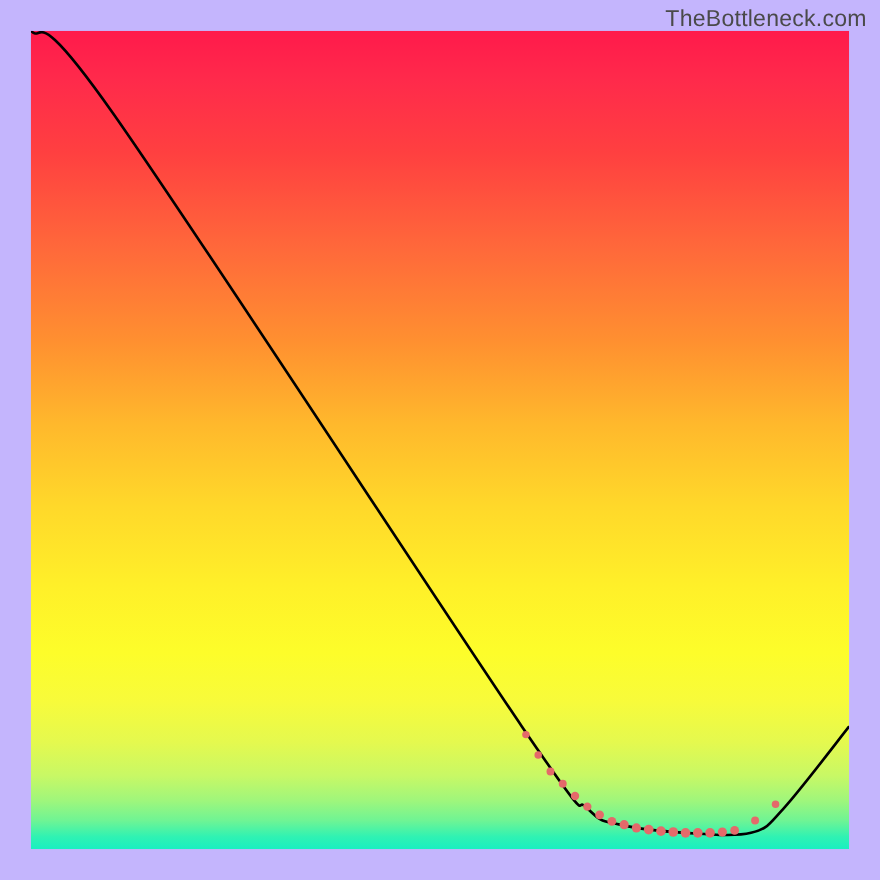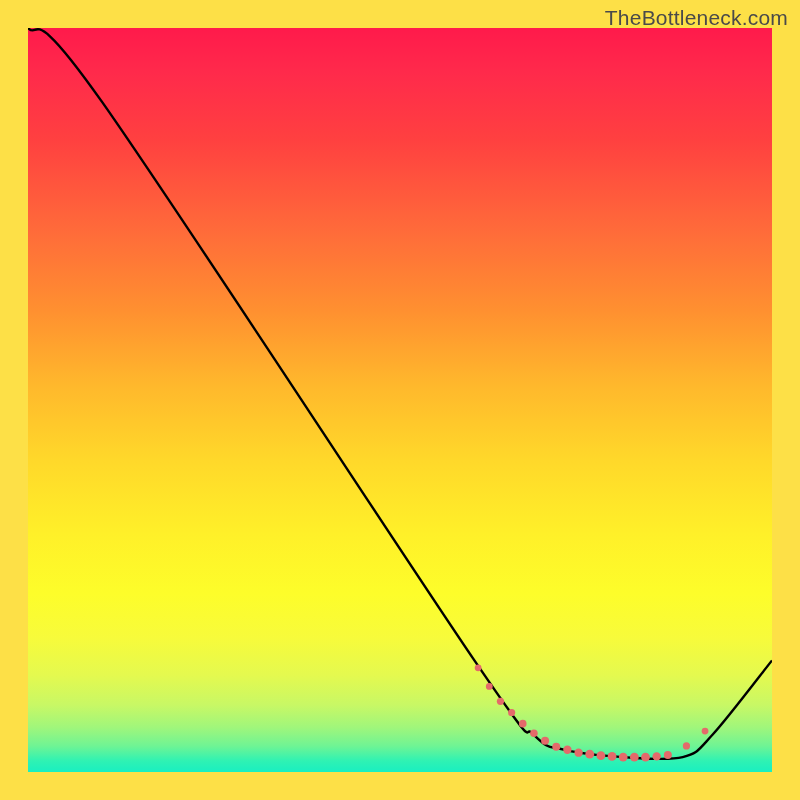--- a/index.html
+++ b/index.html
@@ -8,21 +8,21 @@
     width: 800px;
     height: 800px;
     background: #000000;
     overflow: hidden;
     font-family: Arial, Helvetica, sans-serif;
   }
   .frame {
     position: relative;
     width: 800px;
     height: 800px;
-    background: #fde047;
+    background: #c4b5fd;
   }
   .watermark {
     position: absolute;
     top: 6px;
     right: 12px;
     color: #4a4a4a;
     font-size: 21px;
     font-weight: 400;
     letter-spacing: 0.2px;
     z-index: 5;

